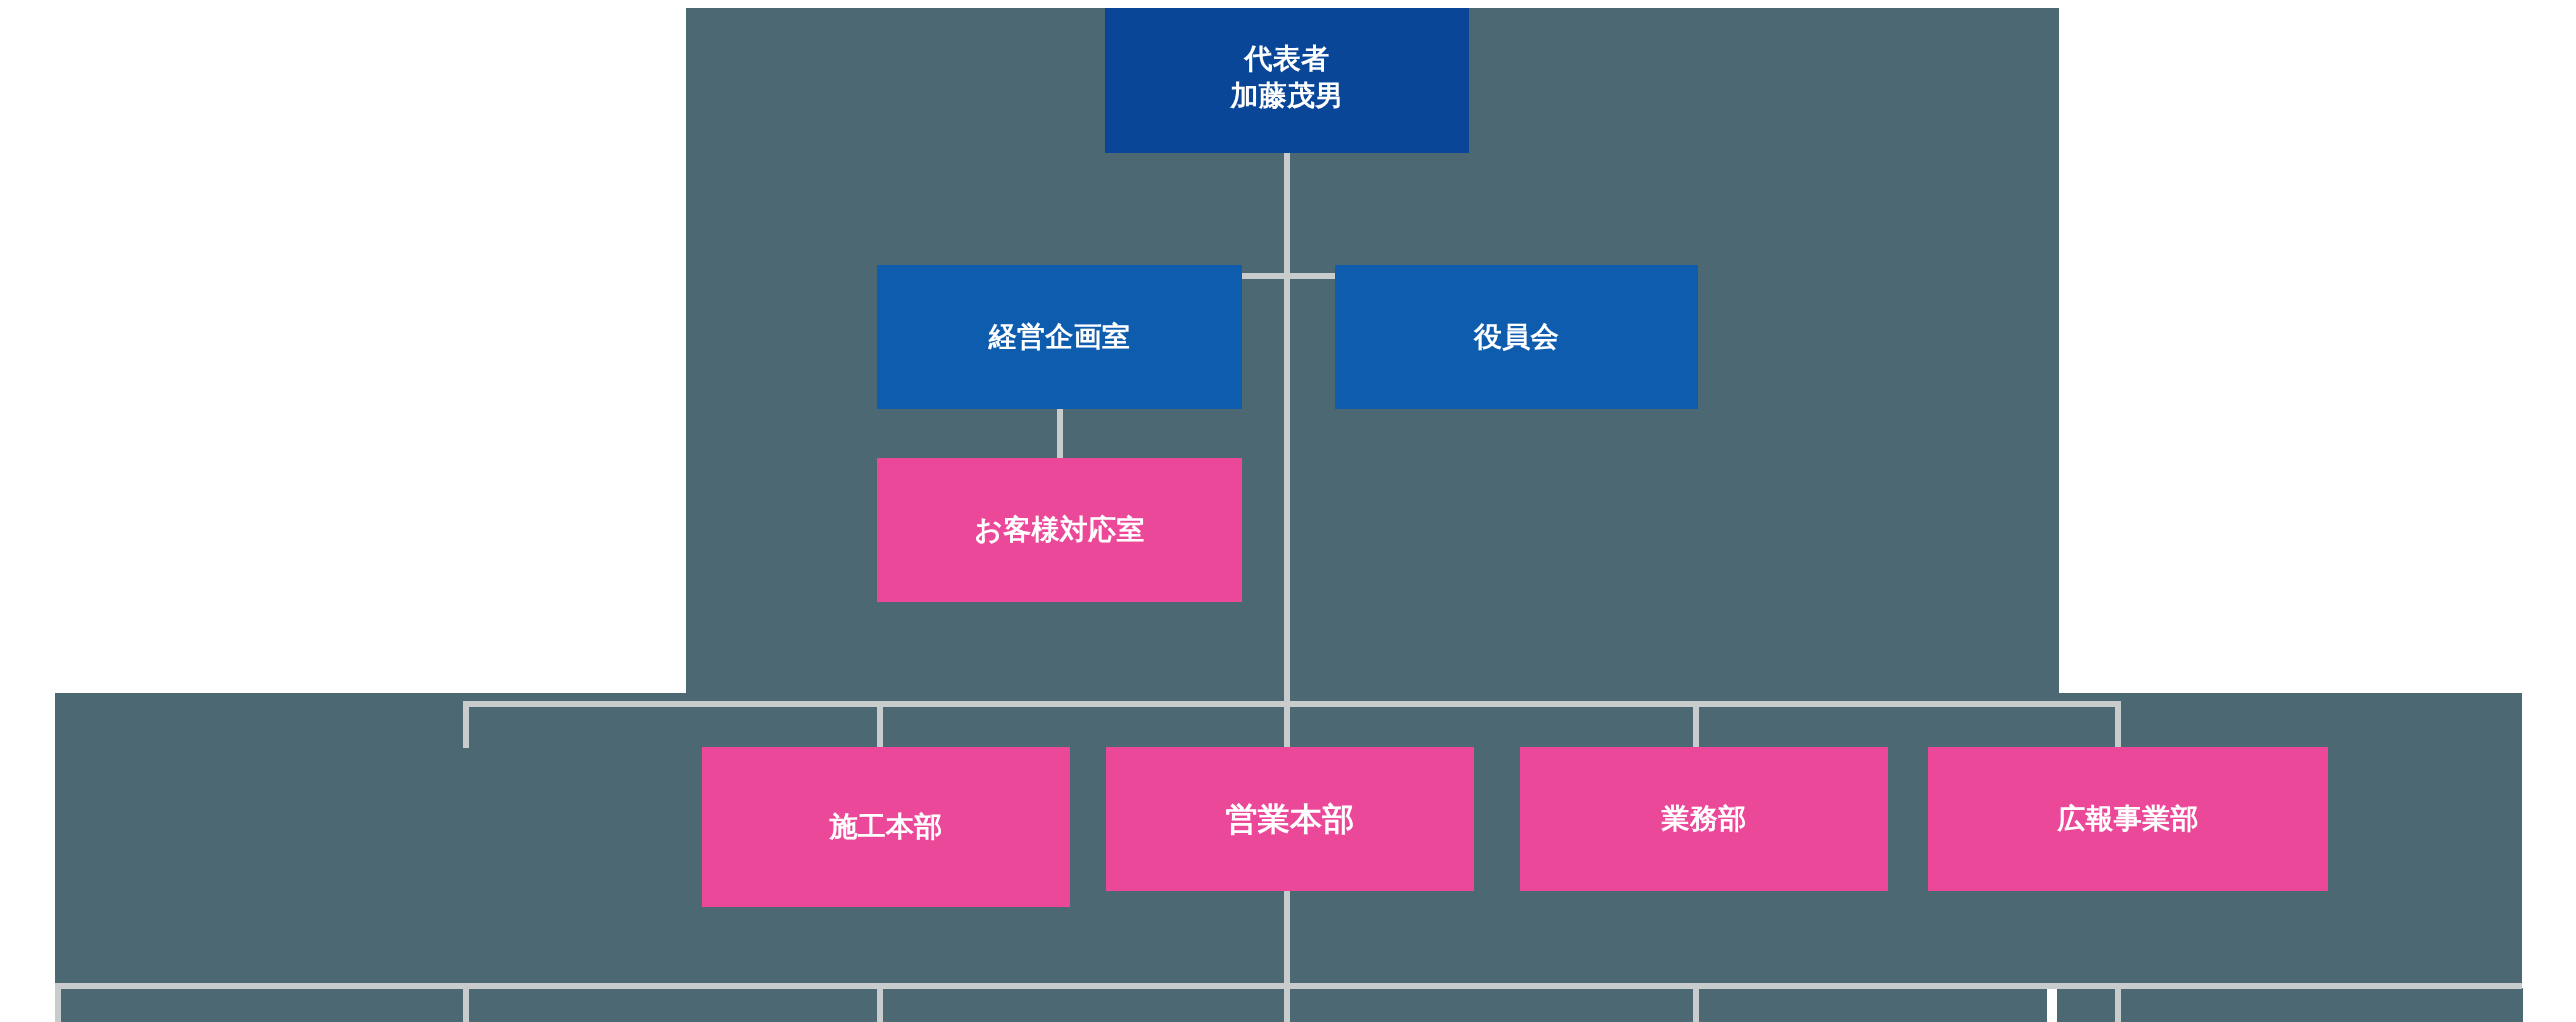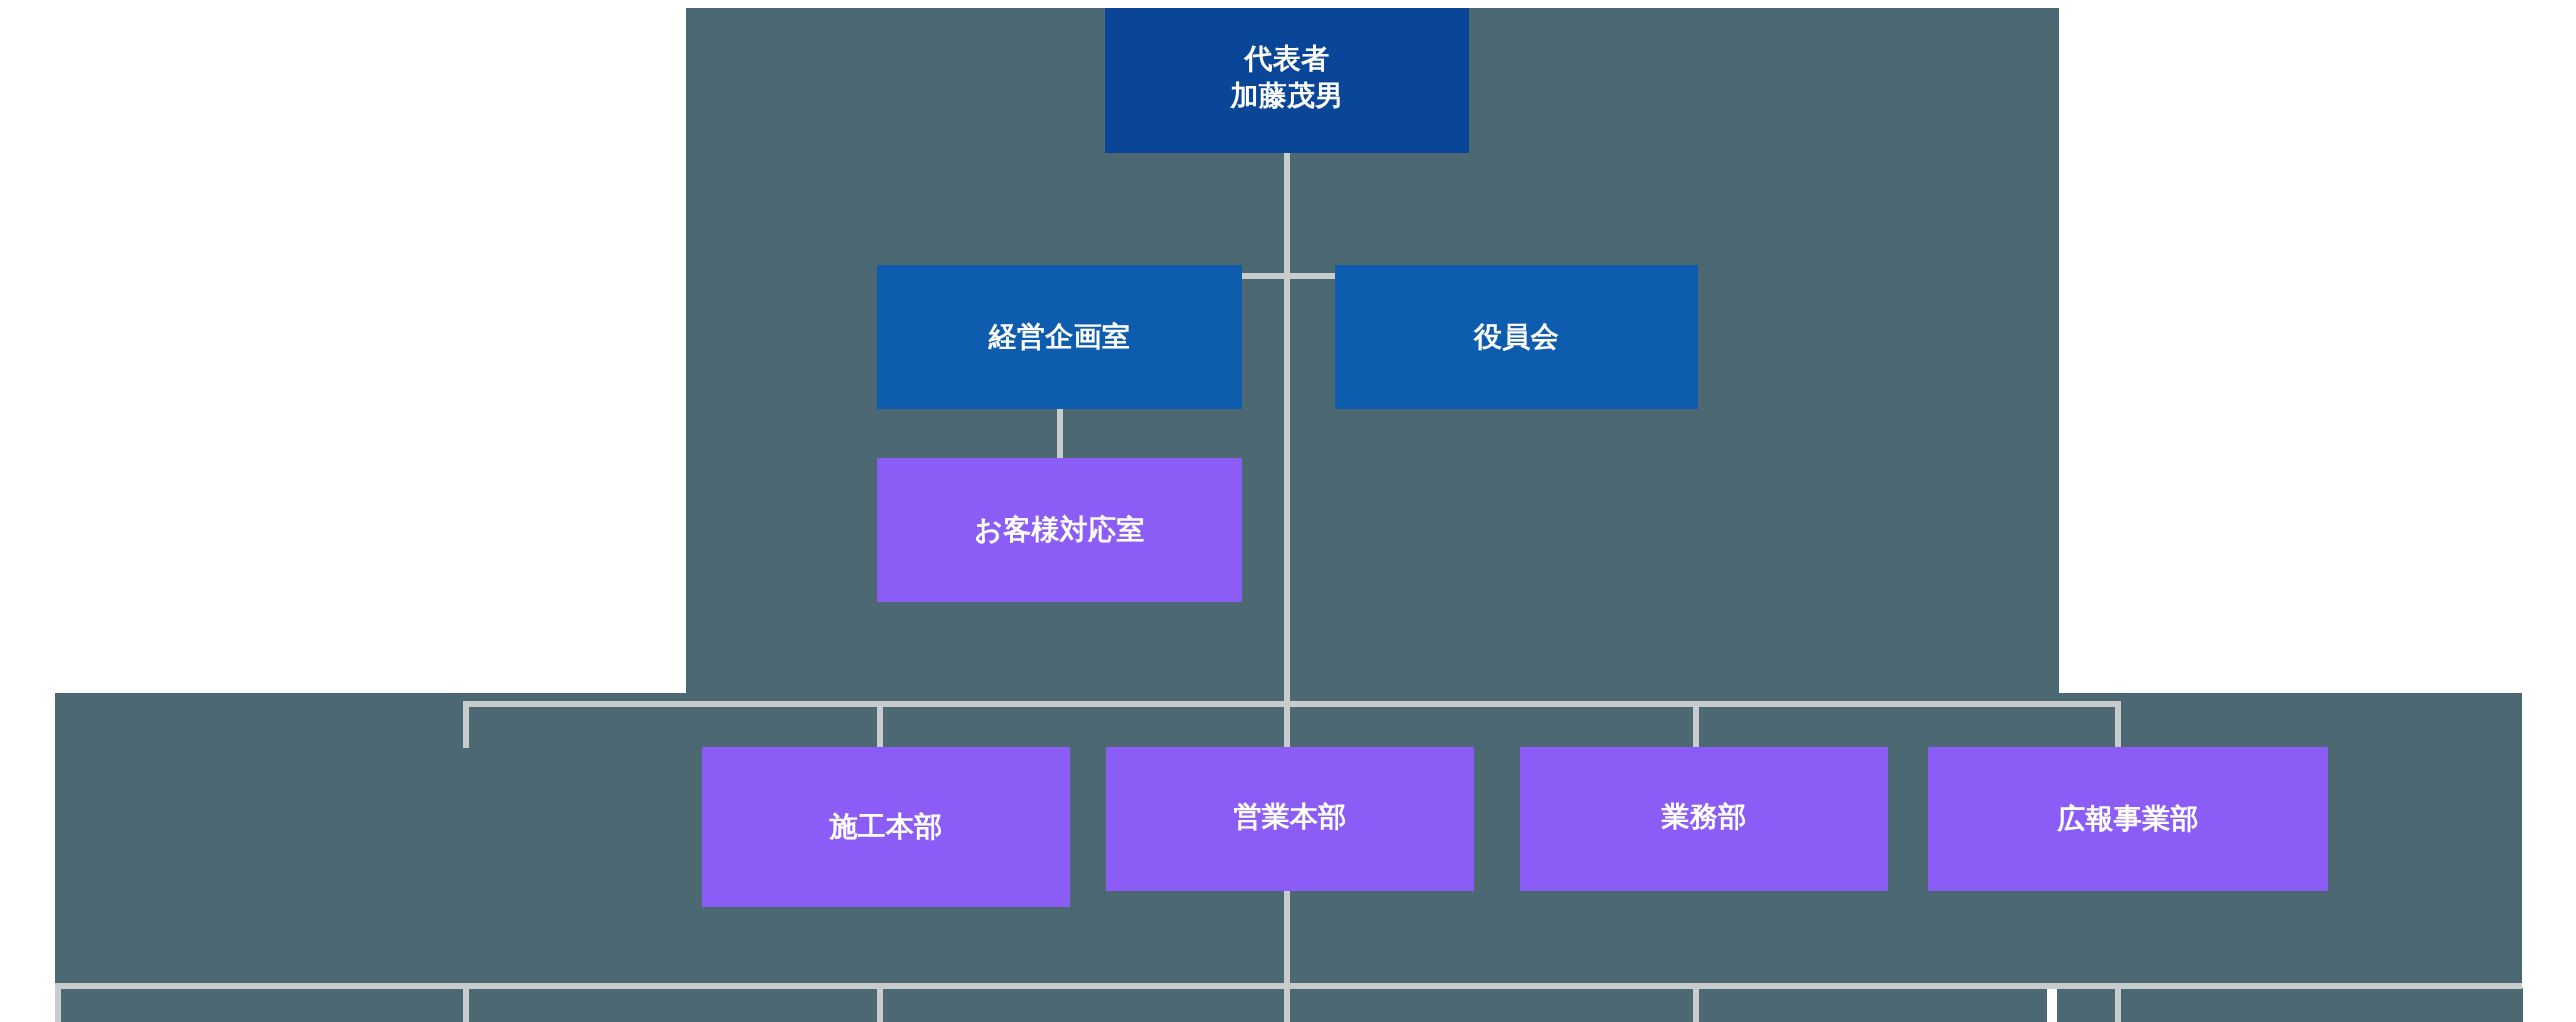--- a/index.html
+++ b/index.html
@@ -70,32 +70,32 @@
     font-weight: 600;
     line-height: 1.32;
     letter-spacing: 0.3px;
     box-sizing: border-box;
     padding: 2.7px 6.7px;
   }
   .node .node-label { display: block; white-space: pre-line; }
 
   .tone-dark  { background: #0A4697; }
   .tone-mid   { background: #0D5CAE; }
-  .tone-light { background: #8b5cf6; }
+  .tone-light { background: #ec4899; }
 
   
   #node-ceo        { left: 1105px; top: -5.4px;  width: 364px; height: 150px; font-size: 28px; }
   #node-planning   { left: 877px; top: 257px; width: 365px; height: 144px; font-size: 28px; }
   #node-board      { left: 1335px; top: 257px; width: 363px; height: 144px; font-size: 28px; }
   #node-customer   { left: 877px; top: 450px; width: 365px; height: 144px; font-size: 28px; }
 
   #node-dept-0 { left: 287px;  top: 739px; width: 368px; height: 144px; font-size: 27px; }
   #node-dept-1 { left: 702px; top: 739px; width: 368px; height: 160px; font-size: 28px; }
-  #node-dept-2 { left: 1106px; top: 739px; width: 368px; height: 144px; font-size: 28px; font-family: Liberation Mono, monospace; }
-  #node-dept-3 { left: 1520px; top: 739px; width: 368px; height: 144px; font-size: 28px; font-family: Liberation Mono, monospace; }
+  #node-dept-2 { left: 1106px; top: 739px; width: 368px; height: 144px; font-size: 32px; }
+  #node-dept-3 { left: 1520px; top: 739px; width: 368px; height: 144px; font-size: 28px; }
   #node-dept-4 { left: 1928px; top: 739px; width: 400px; height: 144px; font-size: 28px; }
 </style>
 </head>
 <body>
 
 <div id="org-chart">
 
   <div class="panel panel-top-column"></div>
   <div class="panel panel-dept-band"></div>
   <div class="panel panel-lower-left"></div>

